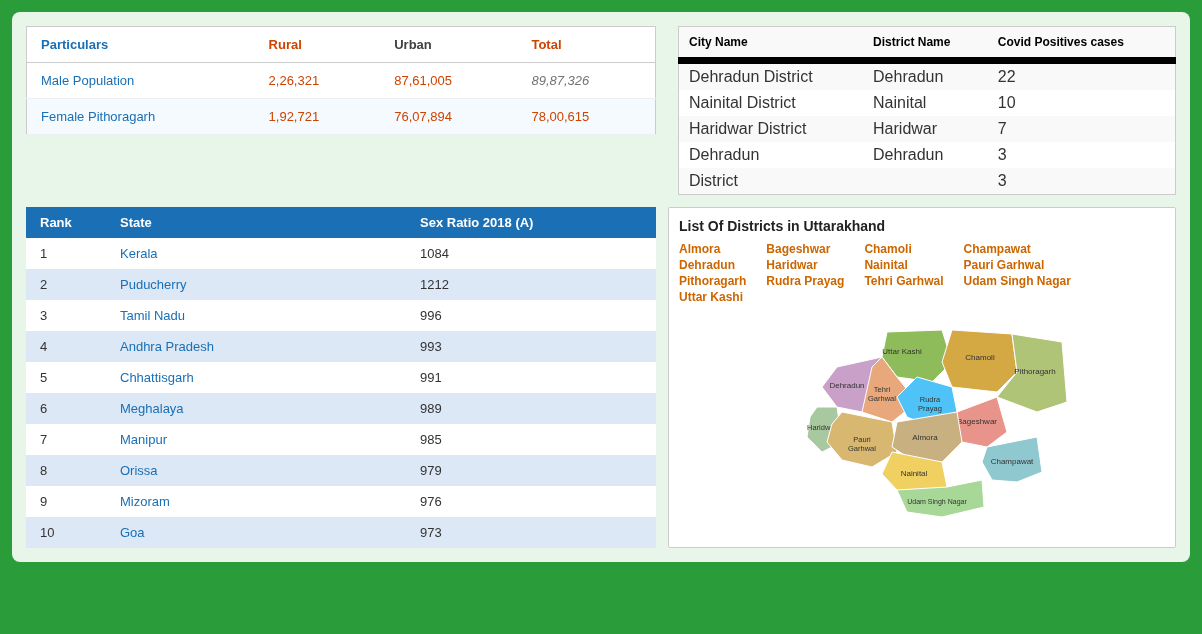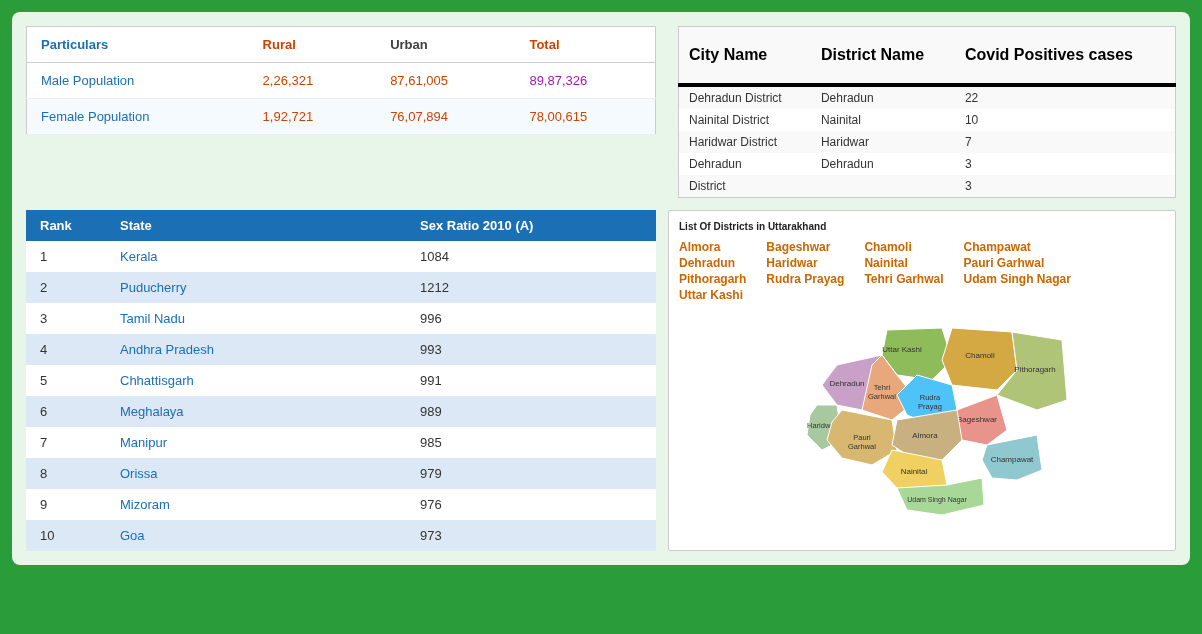--- a/index.html
+++ b/index.html
@@ -53,29 +53,29 @@
       grid-row: 1;
       padding-left: 10px;
     }
     .covid-table {
       border: 1px solid #ccc;
       border-collapse: collapse;
       width: 100%;
       background: white;
     }
     .covid-table th {
-      padding: 19px 10px;
+      padding: 8px 10px;
       text-align: left;
       font-weight: bold;
-      border-bottom: 4px solid #000000;
-      font-size: 16px;
+      border-bottom: 7px solid #000000;
+      font-size: 12px;
     }
     .covid-table td {
       padding: 4px 10px;
-      font-size: 12px;
+      font-size: 16px;
       color: #333;
     }
     .covid-table tr:nth-child(odd) {
       background: #f9f9f9;
     }
 
     
     .rank-section {
       grid-column: 1;
       grid-row: 2;
@@ -113,21 +113,21 @@
     .districts-section {
       grid-column: 2;
       grid-row: 2;
       border: 1px solid #ccc;
       background: white;
       padding: 10px;
       border-radius: 2px;
     }
     .districts-title {
       font-weight: bold;
-      font-size: 10px;
+      font-size: 14px;
       margin-bottom: 8px;
       color: #222;
     }
     .districts-list {
       display: flex;
       gap: 20px;
       margin-bottom: 8px;
     }
     .district-col {
       display: flex;
@@ -166,24 +166,24 @@
           <td style="color:#cc4400;">Rural</td>
           <td style="color:#404040;">Urban</td>
           <td style="color:#cc4400;">Total</td>
         </tr>
       </thead>
       <tbody id="population-tbody">
           <tr style="background: white;">
       <td class="data-label" style="color:#1a6fb5;">Male Population</td>
       <td class="data-value" style="color:#cc4400;">2,26,321</td>
       <td class="data-value" style="color:#cc4400;">87,61,005</td>
-      <td class="data-value" style="color:#a21caf;">89,87,326</td>
+      <td class="data-value" style="color:#737373;font-style:italic;">89,87,326</td>
     </tr>
           <tr style="background: rgb(245, 250, 255);">
-      <td class="data-label" style="color:#1a6fb5;">Female Population</td>
+      <td class="data-label" style="color:#1a6fb5;">Female Pithoragarh</td>
       <td class="data-value" style="color:#cc4400;">1,92,721</td>
       <td class="data-value" style="color:#cc4400;">76,07,894</td>
       <td class="data-value" style="color:#cc4400;">78,00,615</td>
     </tr>
         </tbody>
     </table>
   </div>
 
   <div class="covid-section">
     <table class="covid-table">
@@ -223,21 +223,21 @@
         </tbody>
     </table>
   </div>
 
   <div class="rank-section">
     <table class="rank-table">
       <thead>
         <tr>
           <th style="width:80px;">Rank</th>
           <th style="width:300px;">State</th>
-          <th>Sex Ratio 2010 (A)</th>
+          <th>Sex Ratio 2018 (A)</th>
         </tr>
       </thead>
       <tbody id="rank-tbody">
       <tr>
       <td>1</td>
       <td><a href="#">Kerala</a></td>
       <td>1084</td>
     </tr>
           <tr>
       <td>2</td>

